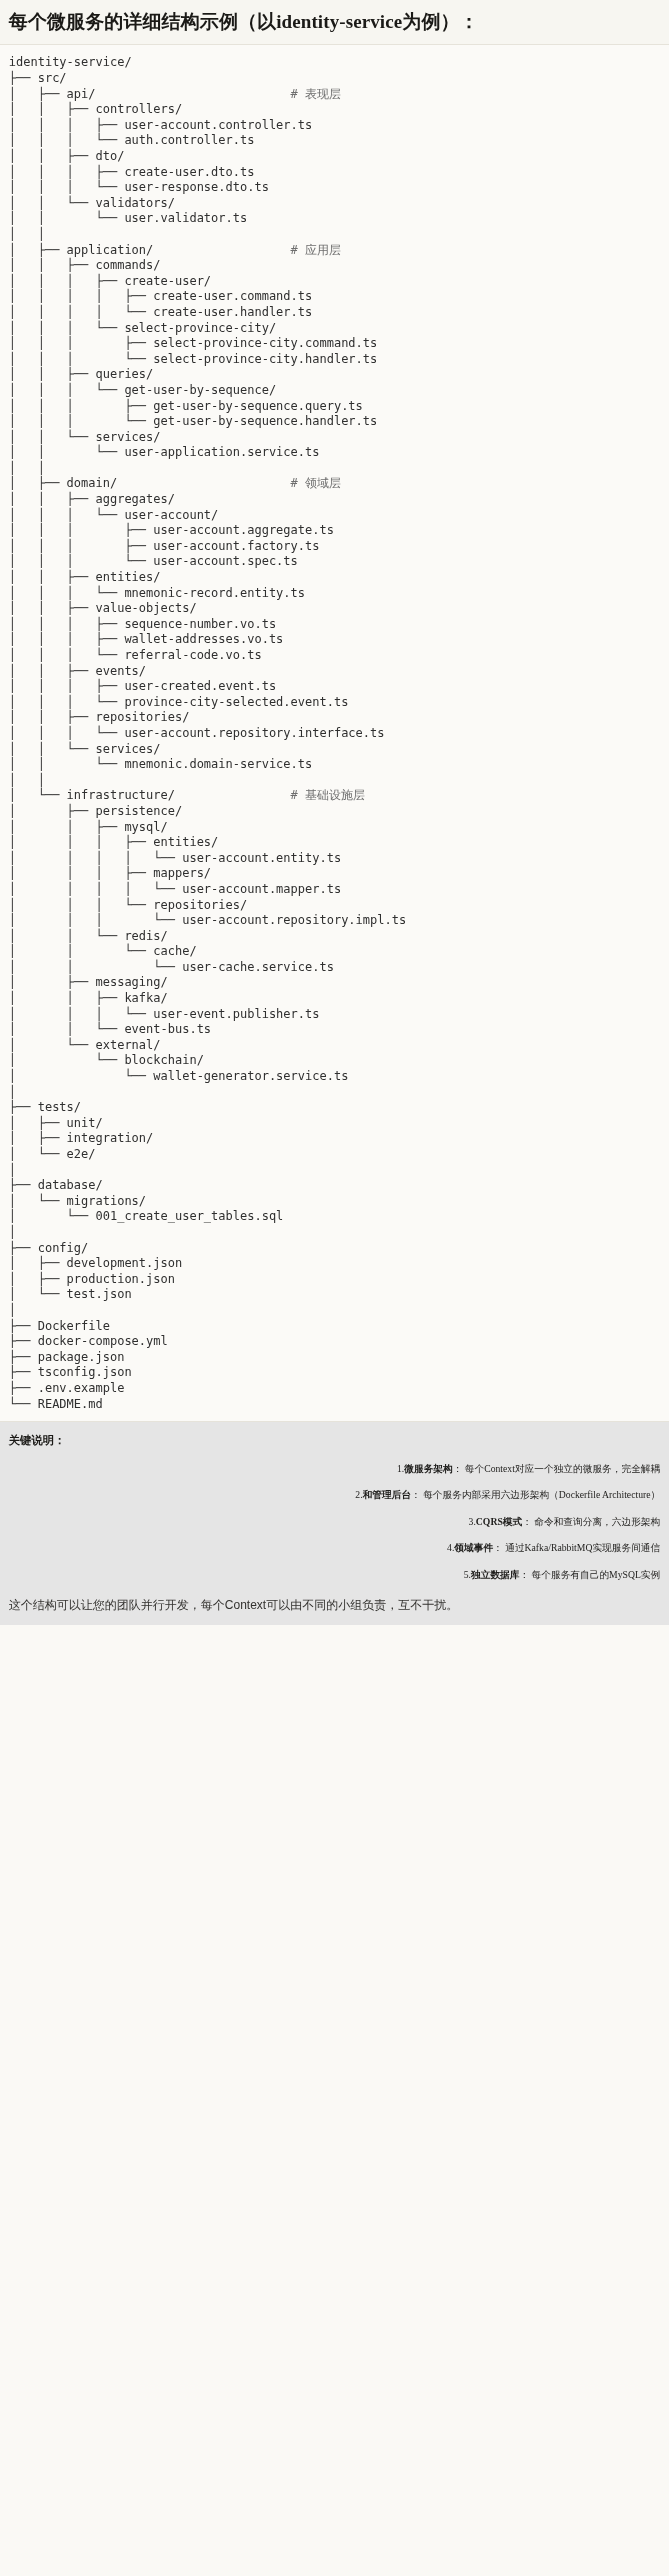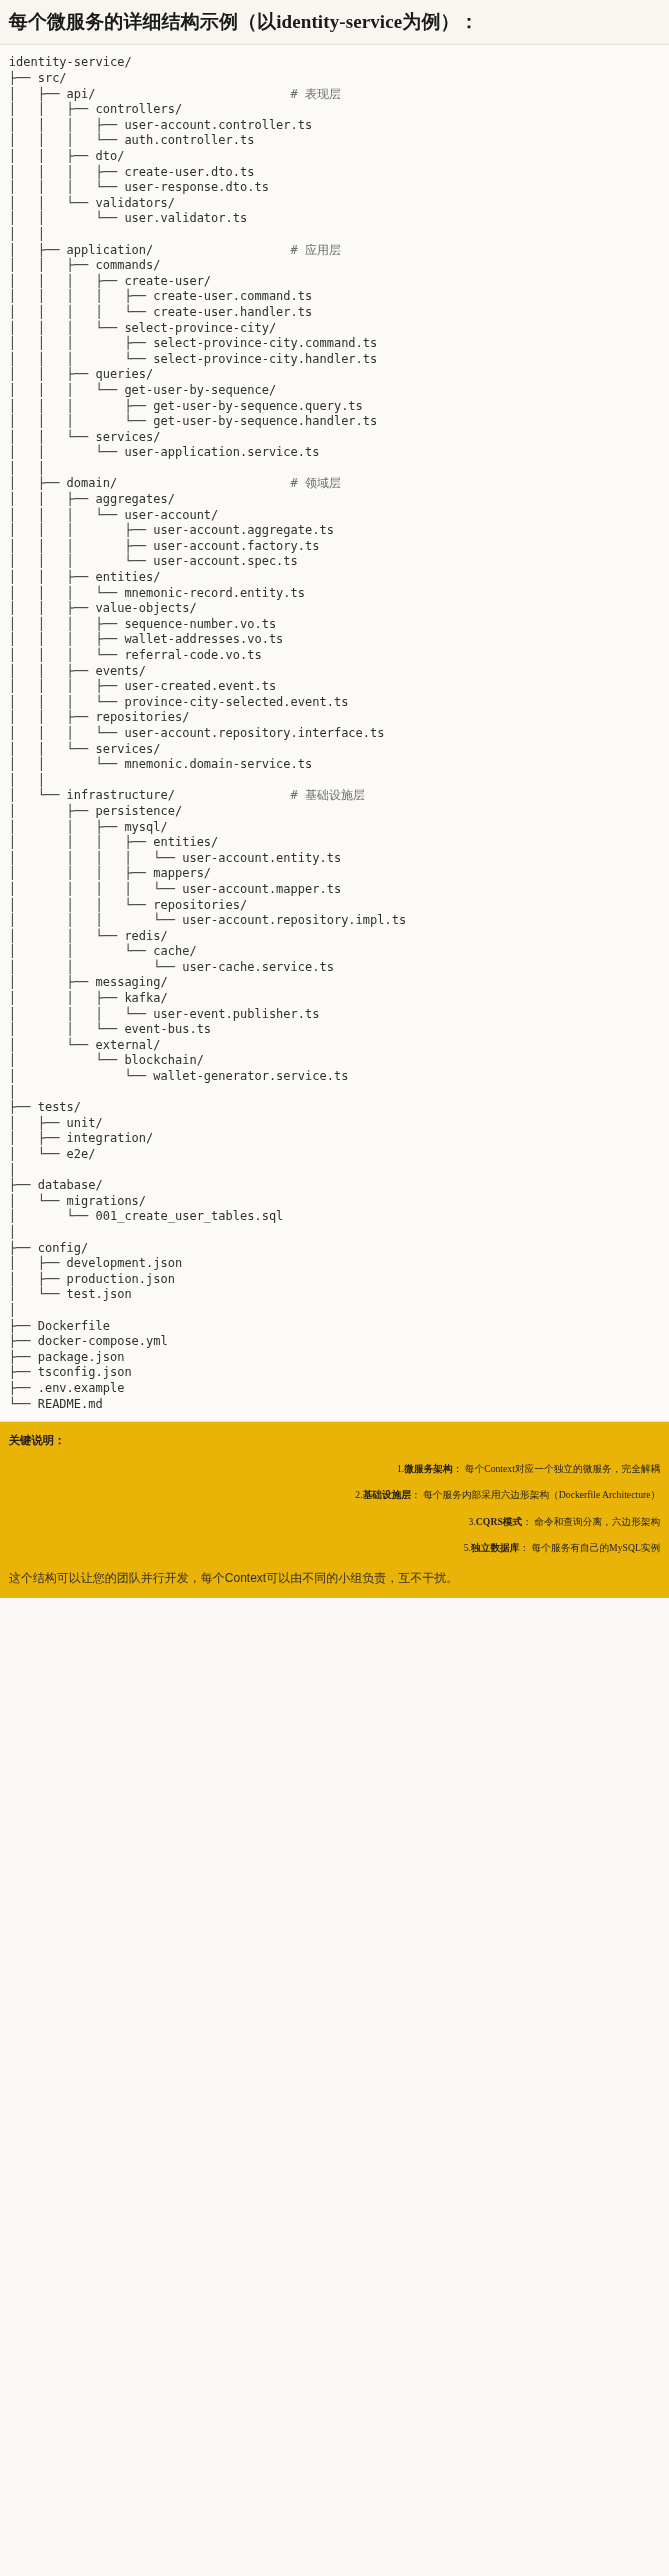--- a/index.html
+++ b/index.html
@@ -46,21 +46,21 @@
     white-space: pre;
     tab-size: 4;
   }
   pre.tree .cmt {
     color: #6e6e6e;
   }
 
   
   .notes {
     padding: 11.3px 8.8px 10px 8.8px;
-    background: #eab308;
+    background: #e5e5e5;
   }
   .notes h2 {
     margin: 0 0 13.8px 0;
     font-family: "Liberation Serif", "DejaVu Serif", serif;
     font-weight: bold;
     font-size: 11.3px;
     line-height: 1.3;
     color: #1b1a17;
   }
   ol.note-list {
@@ -189,19 +189,20 @@
 ├── package.json
 ├── tsconfig.json
 ├── .env.example
 └── README.md</pre>
 </div>
 
 <div class="notes">
   <h2>关键说明：</h2>
   <ol class="note-list">
       <li><span class="idx">1.</span><span class="term">微服务架构</span><span class="desc">：</span> <span class="desc">每个Context对应一个独立的微服务，完全解耦</span></li>
-      <li><span class="idx">2.</span><span class="term">基础设施层</span><span class="desc">：</span> <span class="desc">每个服务内部采用六边形架构（Dockerfile Architecture）</span></li>
+      <li><span class="idx">2.</span><span class="term">和管理后台</span><span class="desc">：</span> <span class="desc">每个服务内部采用六边形架构（Dockerfile Architecture）</span></li>
       <li><span class="idx">3.</span><span class="term">CQRS模式</span><span class="desc">：</span> <span class="desc">命令和查询分离，六边形架构</span></li>
+      <li><span class="idx">4.</span><span class="term">领域事件</span><span class="desc">：</span> <span class="desc">通过Kafka/RabbitMQ实现服务间通信</span></li>
       <li><span class="idx">5.</span><span class="term">独立数据库</span><span class="desc">：</span> <span class="desc">每个服务有自己的MySQL实例</span></li>
     </ol>
   <p class="closing">这个结构可以让您的团队并行开发，每个Context可以由不同的小组负责，互不干扰。</p>
 </div>
 
 
 </body></html>

